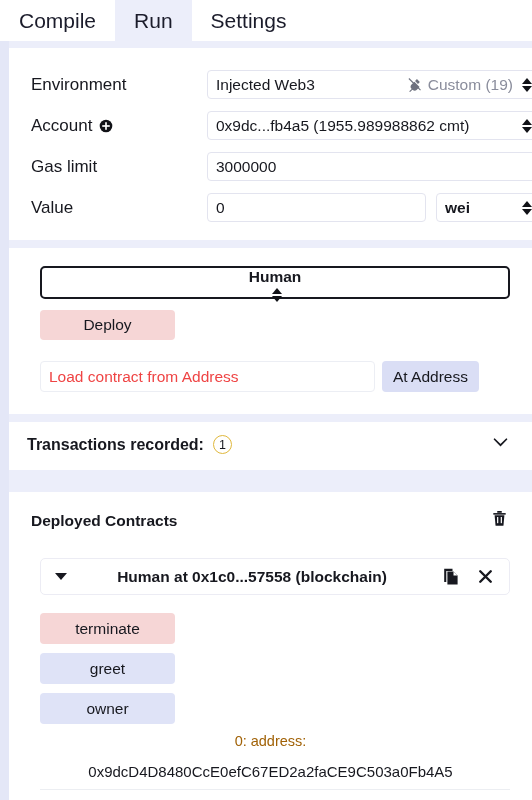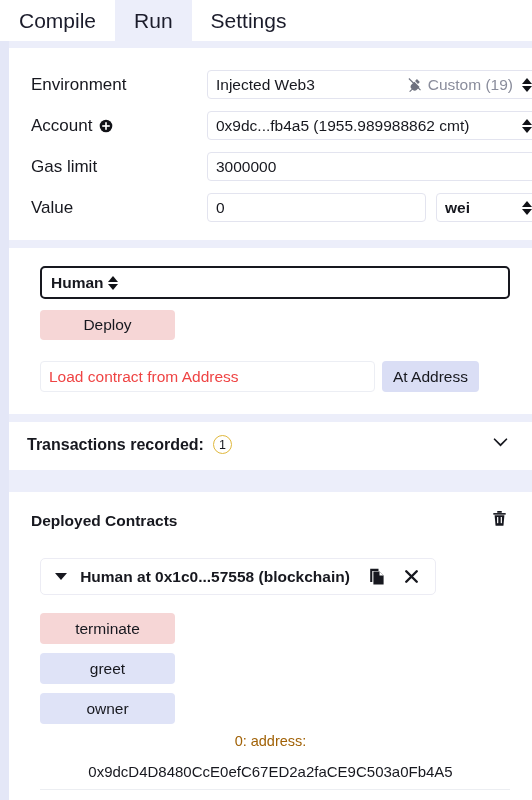--- a/index.html
+++ b/index.html
@@ -113,21 +113,21 @@
   
   .contract-select {
     position: absolute;
     left: 31px; top: 18px;
     width: 470px; height: 33px;
     border: 2px solid #17181f;
     border-radius: 5px;
     background: #fff;
     display: flex; align-items: center;
     padding: 0 9px;
-    font-size: 15.5px; font-weight: bold; color: #17181f;
+    font-size: 15.5px; font-weight: bold; color: #17181f; flex-direction: column;
   }
   .contract-select .updown i.up   { border-bottom: 6px solid #111217; }
   .contract-select .updown i.down { border-top: 6px solid #111217; }
 
   .btn-deploy {
     position: absolute;
     left: 31px; top: 62px;
     width: 135px; height: 30px;
     background: #f6d6d6;
     border: none; border-radius: 4px;
@@ -184,21 +184,21 @@
     font-size: 15.5px; font-weight: bold; color: #17181f;
   }
   .trash-icon {
     position: absolute; right: 25px; top: 18px;
     width: 15px; height: 17px;
   }
 
   .dc-row {
     position: absolute;
     left: 31px; top: 66px;
-    width: 396px; height: 37px;
+    width: 470px; height: 37px;
     background: #ffffff;
     border: 1px solid #ececf4;
     border-radius: 5px;
     display: flex; align-items: center;
   }
   .caret {
     margin-left: 14px;
     width: 0; height: 0;
     border-left: 6px solid transparent;
     border-right: 6px solid transparent;

